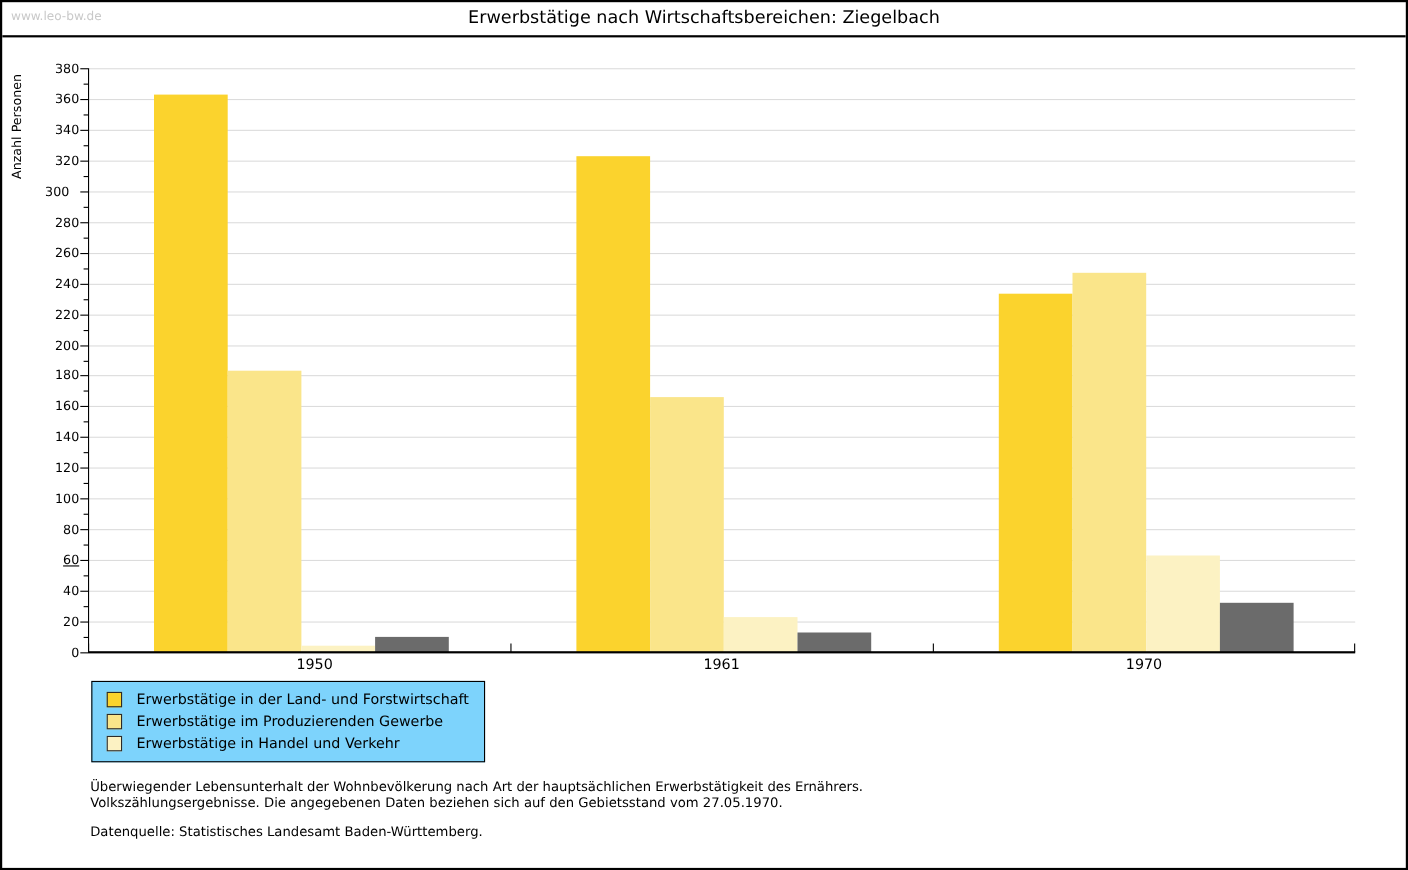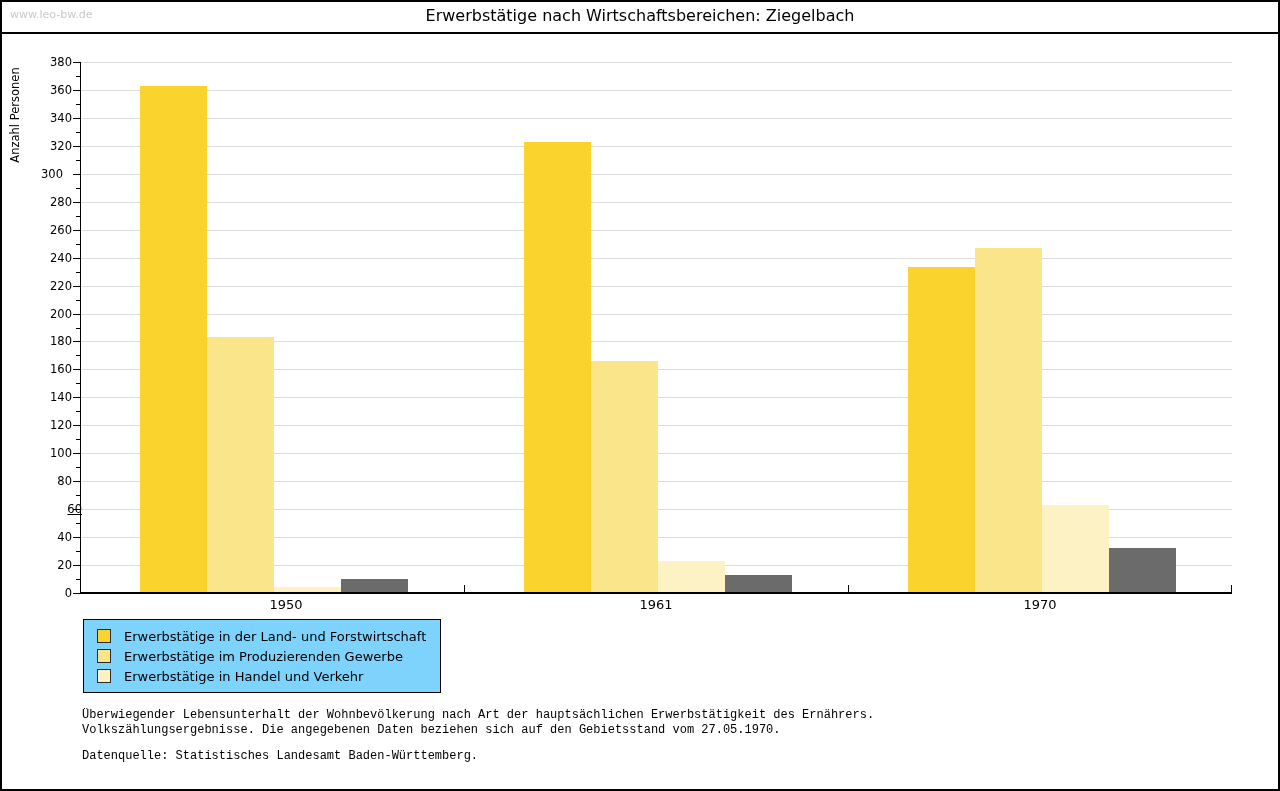--- a/index.html
+++ b/index.html
@@ -51,21 +51,21 @@
   .legend-row{display:flex;align-items:center;height:20px;}
   .legend-swatch{
     width:12px;height:12px;border:1px solid #2b2b2b;
     margin-right:13px;flex:0 0 auto;
   }
   .legend-label{font-size:13px;color:#000;white-space:nowrap;}
   .footnotes{
     position:absolute;left:80px;top:706px;
     font-size:12px;line-height:14.5px;color:#000;
   }
-  .footnotes p{margin:0;font-family:Liberation Mono, monospace;}
+  .footnotes p{margin:0;}
   .footnotes .source{margin-top:12px;}
 </style>
 </head>
 <body>
 
 <div id="canvas">
   <div class="watermark">www.leo-bw.de</div>
   <div class="chart-title">Erwerbstätige nach Wirtschaftsbereichen: Ziegelbach</div>
   <div class="header-divider"></div>
   <div class="y-axis-title">Anzahl Personen</div>
@@ -93,21 +93,21 @@
       <div class="ytick" style="left: 71px; top: 591px; width: 7px;"></div>
       <div class="ytick-label" style="left: 30px; top: 591px;">0</div>
       <div class="ytick" style="left: 74px; top: 577.026px; width: 4px;"></div>
       <div class="ytick" style="left: 71px; top: 563.053px; width: 7px;"></div>
       <div class="ytick-label" style="left: 30px; top: 563.053px;">20</div>
       <div class="ytick" style="left: 74px; top: 549.079px; width: 4px;"></div>
       <div class="ytick" style="left: 71px; top: 535.105px; width: 7px;"></div>
       <div class="ytick-label" style="left: 30px; top: 535.105px;">40</div>
       <div class="ytick" style="left: 74px; top: 521.132px; width: 4px;"></div>
       <div class="ytick" style="left: 71px; top: 507.158px; width: 7px;"></div>
-      <div class="ytick-label" style="left: 40px; top: 507.158px; text-decoration: underline;">60</div>
+      <div class="ytick-label" style="left: 30px; top: 507.158px; text-decoration: underline;">60</div>
       <div class="ytick" style="left: 74px; top: 493.184px; width: 4px;"></div>
       <div class="ytick" style="left: 71px; top: 479.211px; width: 7px;"></div>
       <div class="ytick-label" style="left: 30px; top: 479.211px;">80</div>
       <div class="ytick" style="left: 74px; top: 465.237px; width: 4px;"></div>
       <div class="ytick" style="left: 71px; top: 451.263px; width: 7px;"></div>
       <div class="ytick-label" style="left: 30px; top: 451.263px;">100</div>
       <div class="ytick" style="left: 74px; top: 437.289px; width: 4px;"></div>
       <div class="ytick" style="left: 71px; top: 423.316px; width: 7px;"></div>
       <div class="ytick-label" style="left: 30px; top: 423.316px;">120</div>
       <div class="ytick" style="left: 74px; top: 409.342px; width: 4px;"></div>

